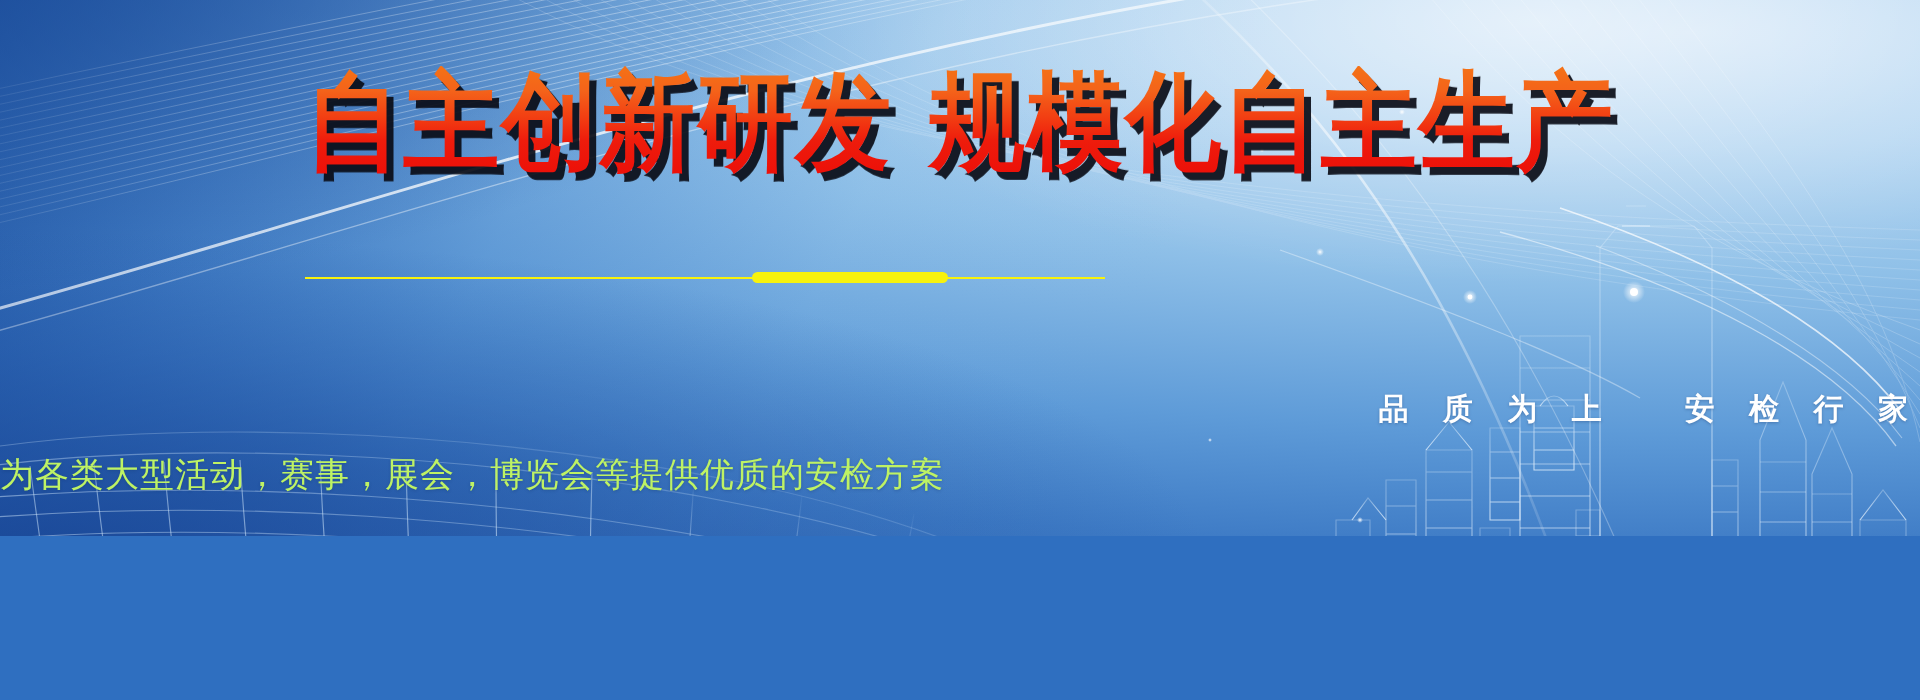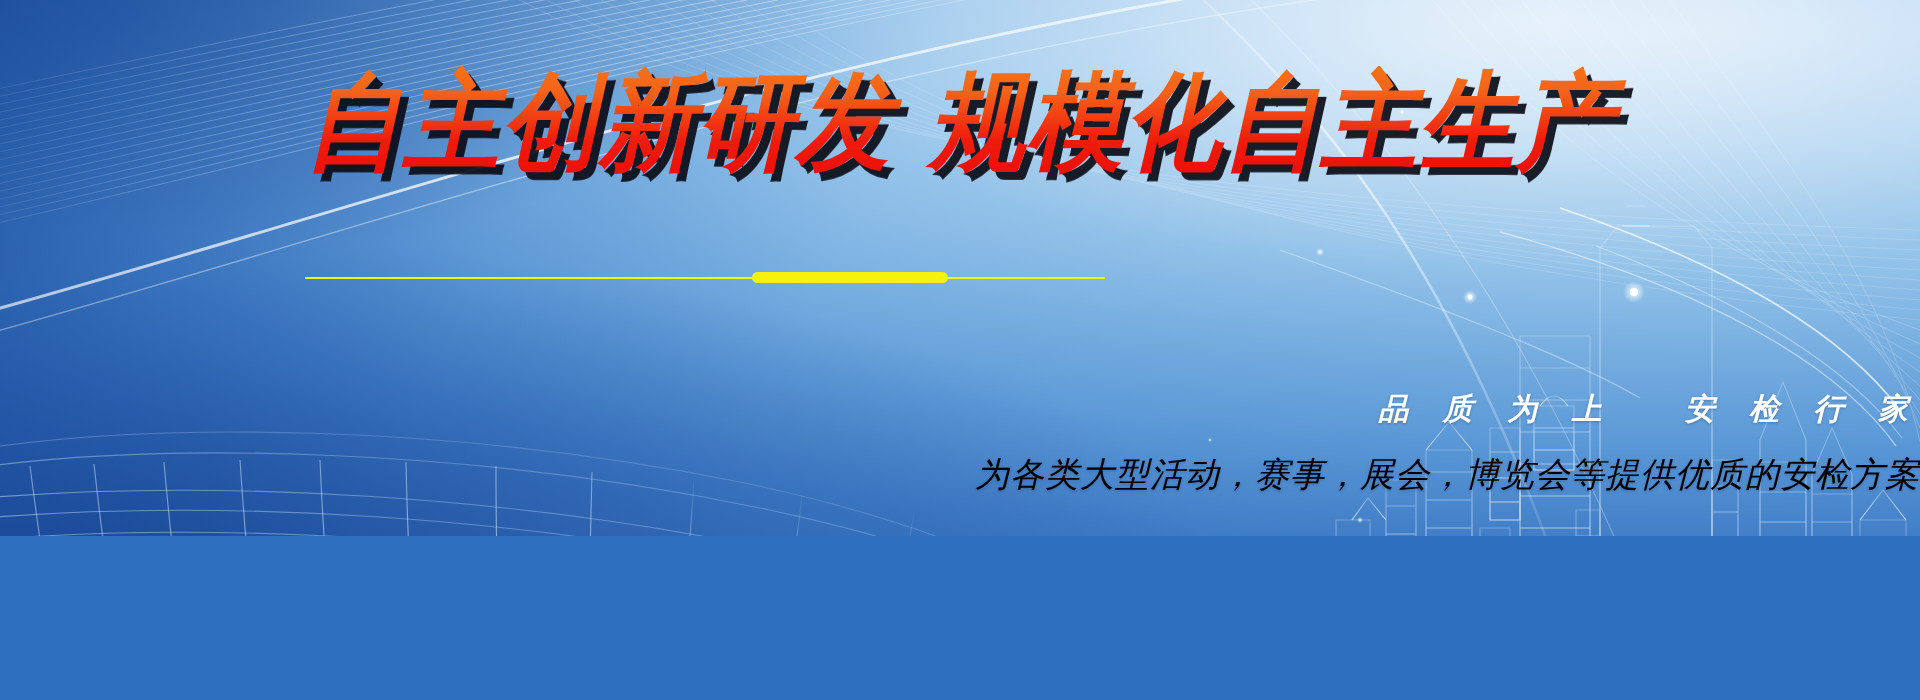--- a/index.html
+++ b/index.html
@@ -7,21 +7,20 @@
     width:1920px; height:700px;
     overflow:hidden;
     background:#2f6fc0;
     font-family:"Liberation Sans","DejaVu Sans",sans-serif;
   }
 
   #banner {
     position:relative;
     width:1920px; height:536px;
     overflow:hidden;
-    font-style:italic;
   }
 
   
   .bg-layer { position:absolute; inset:0; }
 
   
   .bg-base {
     background:
       radial-gradient(150% 120% at 88% 6%, #cfe4f7 0%, #b6d7f2 18%, #8fc0e8 38%, #5e9bd8 62%, #3f7cc6 80%, #2e64b4 100%);
   }
@@ -101,22 +100,22 @@
     text-indent:12px;
     font-family:"DejaVu Sans","Liberation Sans",sans-serif;
     white-space:nowrap;
     text-shadow:0 1px 3px rgba(20,50,100,0.35);
   }
   .sub-gap { display:inline-block; width:26px; }
 
   .sub-secondary {
     position:absolute;
     top:452px; left:0; right:0;
-    text-align:right;
-    color:#000000;
+    text-align:left;
+    color:#bef264;
     font-size:34px;
     font-weight:normal;
     letter-spacing:1px;
     font-family:"DejaVu Sans","Liberation Sans",sans-serif;
     white-space:nowrap;
     text-shadow:0 1px 3px rgba(20,50,100,0.30);
   }
 
   .dots {
     position:absolute;

